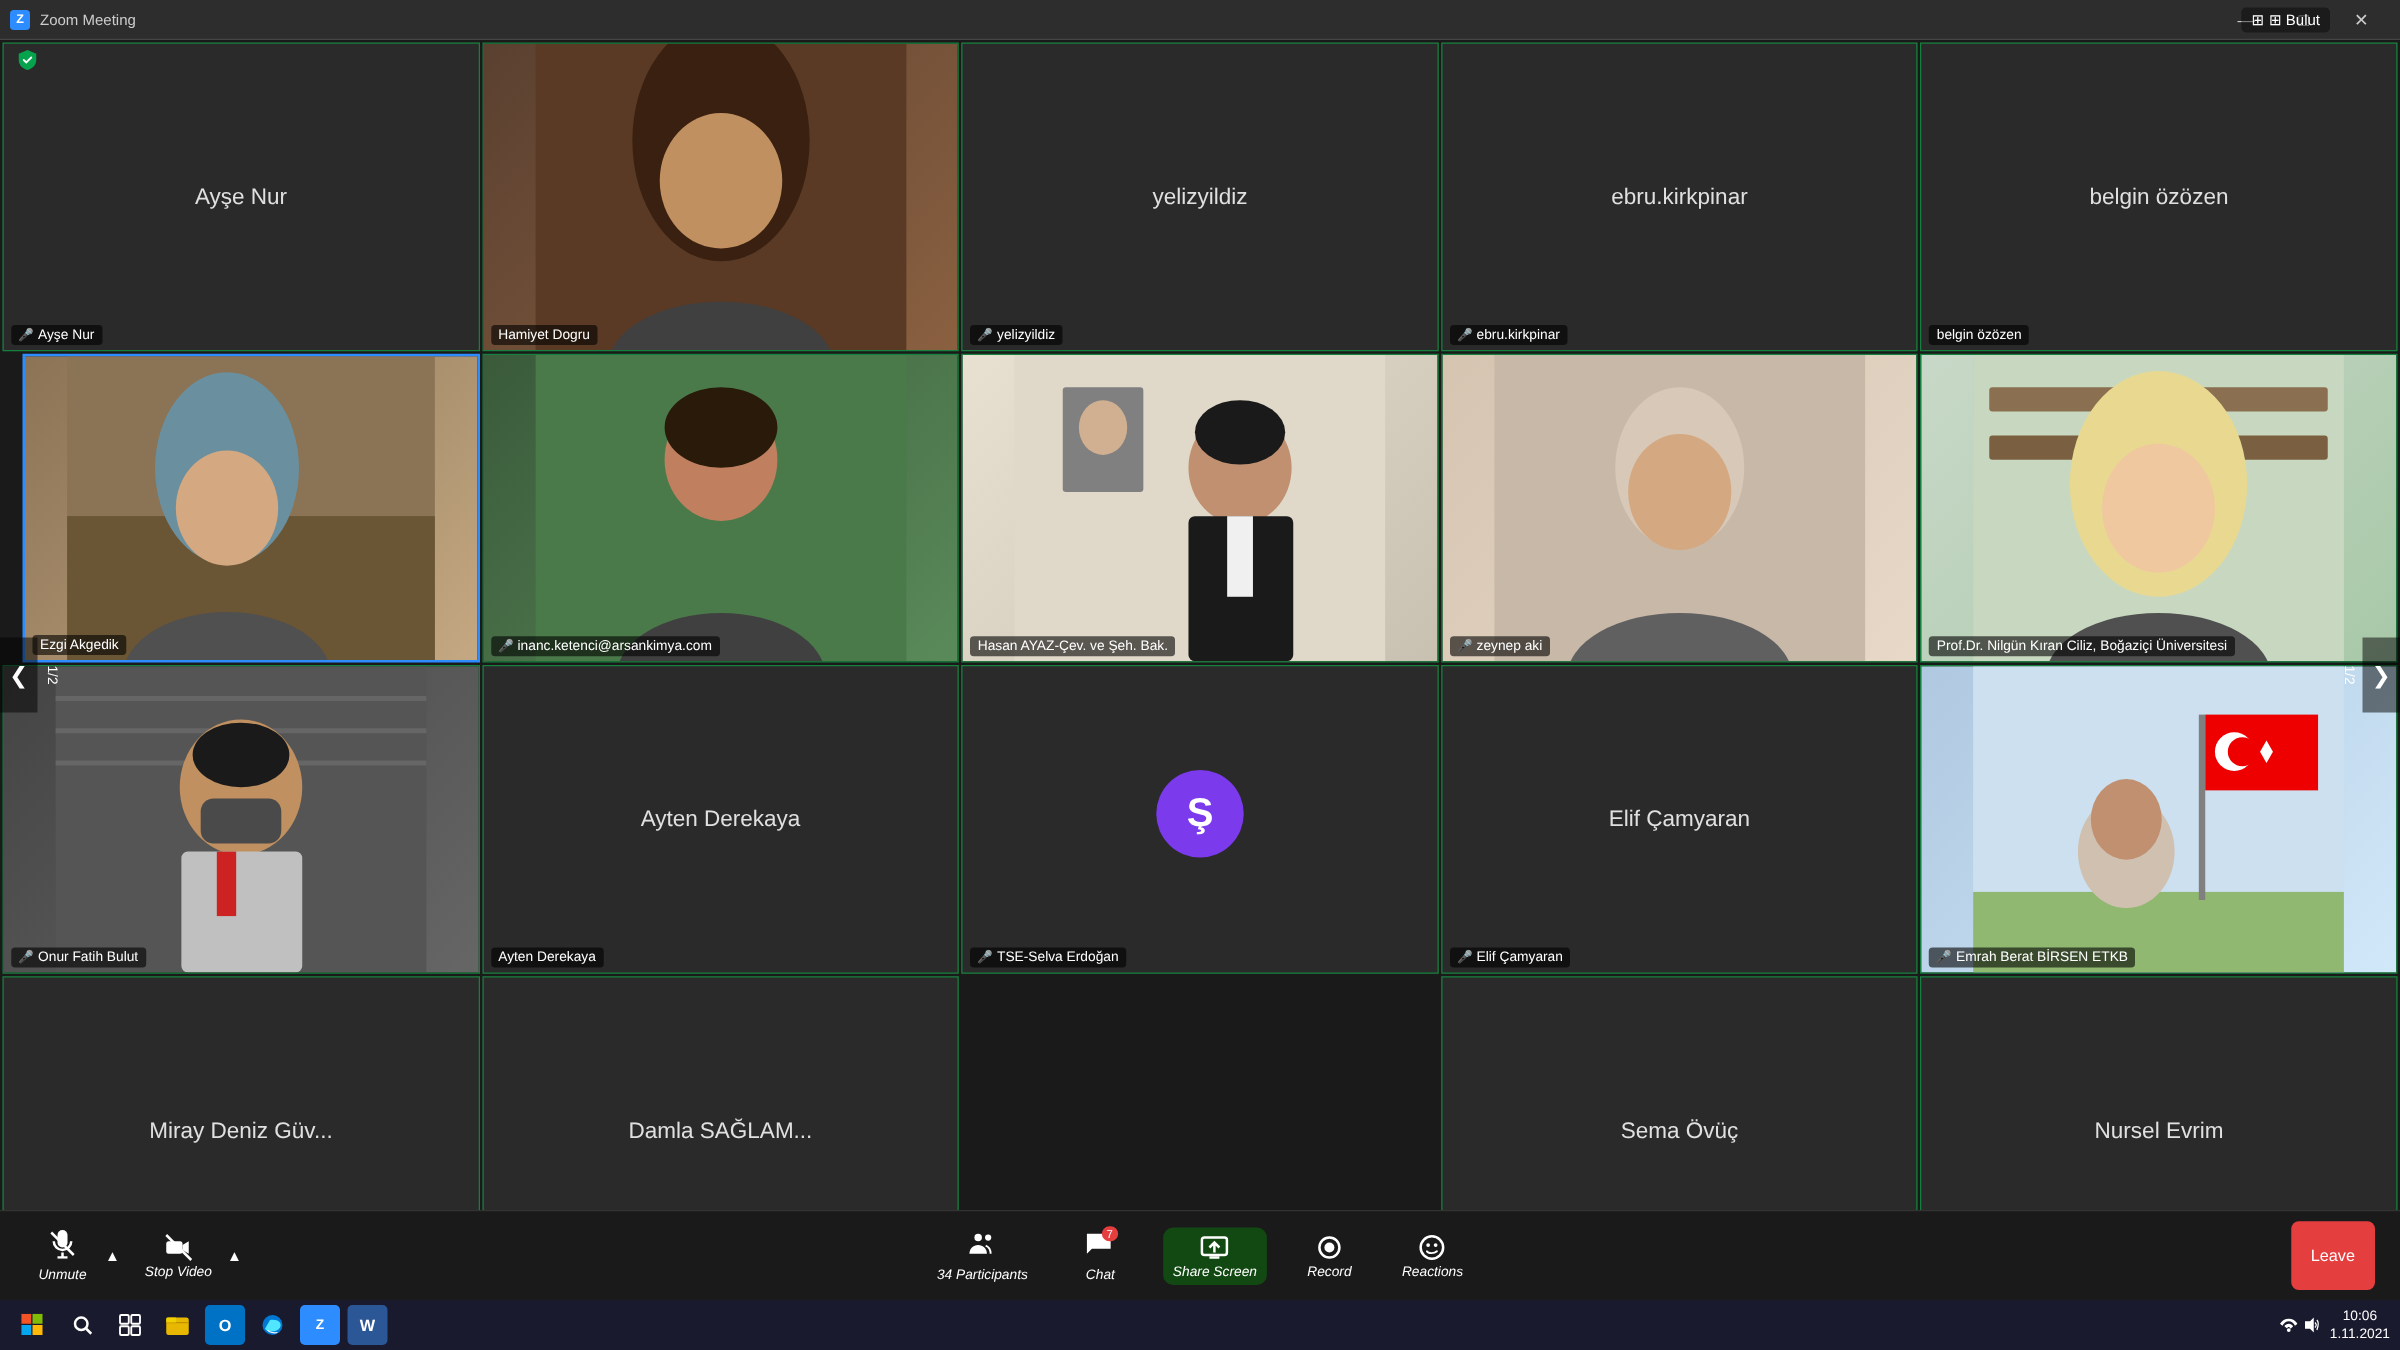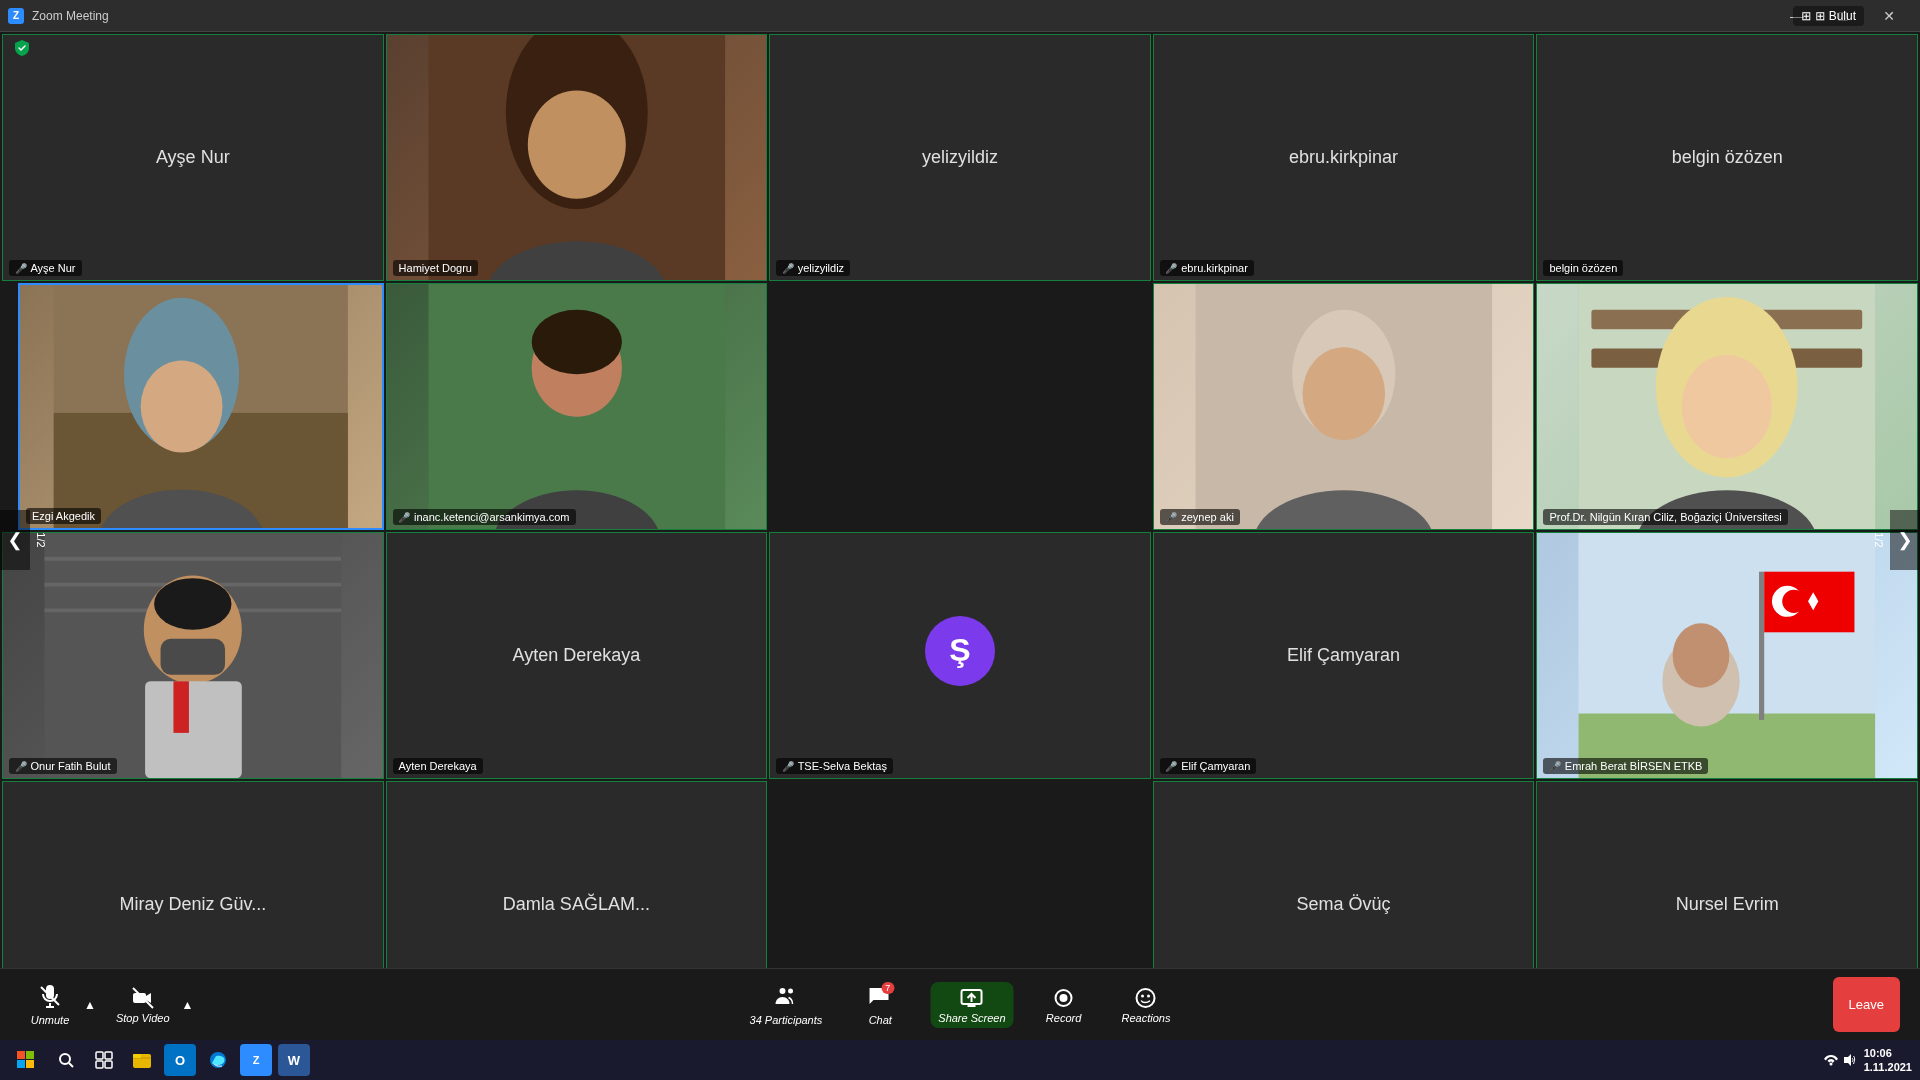--- a/index.html
+++ b/index.html
@@ -338,23 +338,22 @@
     .win-taskbar-right {
       margin-left: auto;
       display: flex;
       align-items: center;
       gap: 8px;
       color: white;
       font-size: 11px;
     }
 
     .win-time {
-      text-align: left;
+      text-align: center;
       line-height: 1.3;
-      font-weight: bold;
     }
   </style>
 </head>
 <body>
 
 <div class="title-bar">
   <div class="title-bar-left">
     <div class="title-bar-icon">Z</div>
     <span class="title-bar-text">Zoom Meeting</span>
   </div>
@@ -459,20 +458,39 @@
         <ellipse cx="115" cy="45" rx="35" ry="25" fill="#2a1a0a"></ellipse>
         <ellipse cx="115" cy="200" rx="65" ry="40" fill="#404040"></ellipse>
       </svg>
     </div>
     <div class="name-label">
       <span class="mic-icon-small mic-muted">🎤</span>
       <span>inanc.ketenci@arsankimya.com</span>
     </div>
   </div>
 
+  <div class="participant-tile hasanayaz-tile" style="grid-row:2;grid-column:3">
+    <div class="video-content">
+      <svg width="100%" height="100%" viewBox="0 0 230 190" xmlns="http://www.w3.org/2000/svg">
+        <rect width="230" height="190" fill="#e0d8c8"></rect>
+
+        <rect x="30" y="20" width="50" height="65" fill="#808080" rx="2"></rect>
+        <ellipse cx="55" cy="45" rx="15" ry="17" fill="#d0b090"></ellipse>
+
+        <ellipse cx="140" cy="70" rx="32" ry="35" fill="#c09070"></ellipse>
+        <ellipse cx="140" cy="48" rx="28" ry="20" fill="#1a1a1a"></ellipse>
+
+        <rect x="108" y="100" width="65" height="90" fill="#1a1a1a" rx="4"></rect>
+        <rect x="132" y="100" width="16" height="50" fill="#f0f0f0"></rect>
+      </svg>
+    </div>
+    <div class="name-label">
+      <span>Hasan AYAZ-Çev. ve Şeh. Bak.</span>
+    </div>
+  </div>
 
   <div class="participant-tile zeynep-tile" style="grid-row:2;grid-column:4">
     <div class="video-content">
       <svg width="100%" height="100%" viewBox="0 0 230 190" xmlns="http://www.w3.org/2000/svg">
         <rect width="230" height="190" fill="#c8b8a8"></rect>
         <ellipse cx="115" cy="70" rx="40" ry="50" fill="#d8c8b8"></ellipse>
         <ellipse cx="115" cy="85" rx="32" ry="36" fill="#d4a880"></ellipse>
         <ellipse cx="115" cy="200" rx="70" ry="40" fill="#606060"></ellipse>
       </svg>
     </div>
@@ -528,21 +546,21 @@
     <span class="participant-name-display">Ayten Derekaya</span>
     <div class="name-label">
       <span>Ayten Derekaya</span>
     </div>
   </div>
 
   <div class="participant-tile no-video-dark" style="grid-row:3;grid-column:3">
     <div class="participant-avatar" style="background:#7c3aed;font-size:32px;">Ş</div>
     <div class="name-label">
       <span class="mic-icon-small mic-muted">🎤</span>
-      <span>TSE-Selva Bektaş</span>
+      <span>TSE-Selva Erdoğan</span>
     </div>
   </div>
 
   <div class="participant-tile no-video-dark" style="grid-row:3;grid-column:4">
     <span class="participant-name-display">Elif Çamyaran</span>
     <div class="name-label">
       <span class="mic-icon-small mic-muted">🎤</span>
       <span>Elif Çamyaran</span>
     </div>
   </div>

